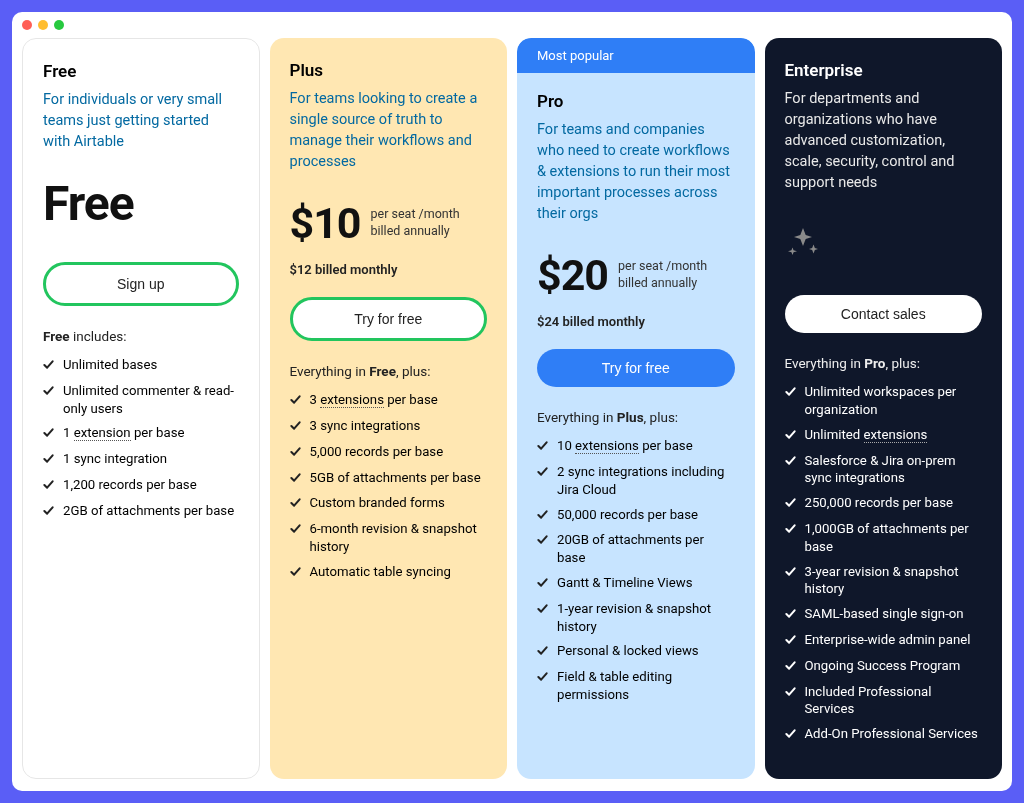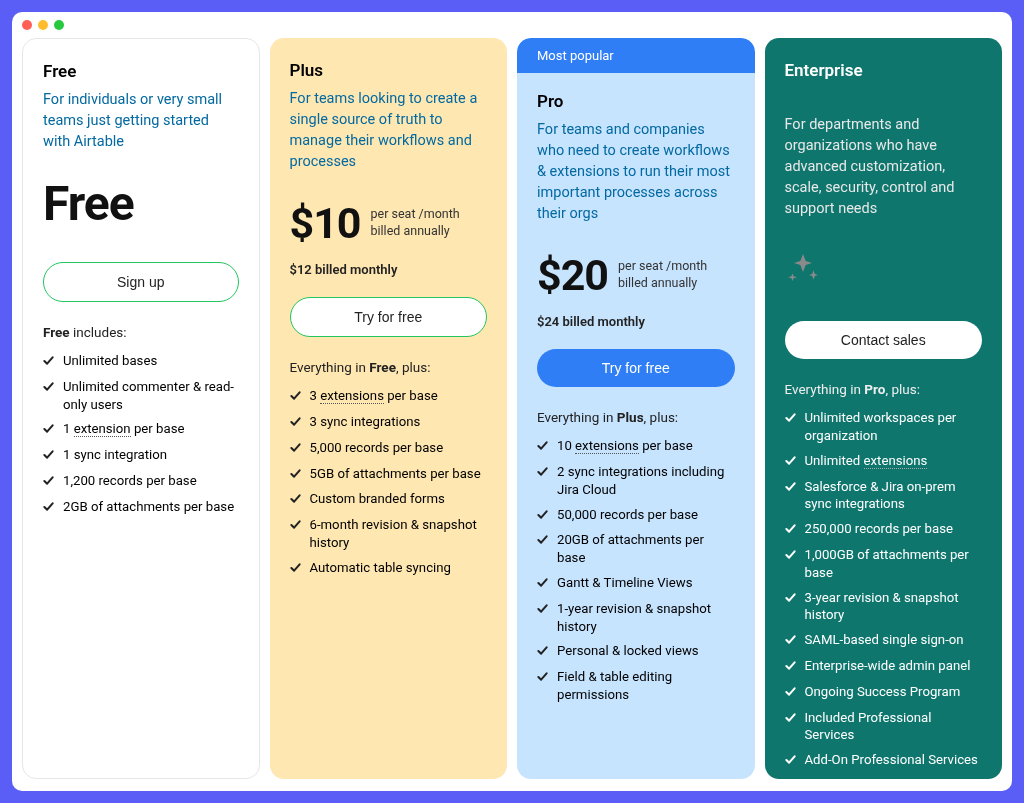--- a/index.html
+++ b/index.html
@@ -52,21 +52,21 @@
     border-radius: 14px;
     padding: 22px 20px 18px 20px;
     display: flex;
     flex-direction: column;
     position: relative;
     overflow: hidden;
   }
   .plan.free  { background: #fff; border: 1px solid #e6e6e6; }
   .plan.plus  { background: #ffe7b2; }
   .plan.pro   { background: #c7e4ff; padding-top: 0; }
-  .plan.ent   { background: #0f766e; color: #fff; }
+  .plan.ent   { background: #0f172a; color: #fff; }
 
   .badge {
     background: #2f7ef6;
     color: #fff;
     font-size: 13px;
     padding: 10px 20px 10px 20px;
     border-top-left-radius: 14px;
     border-top-right-radius: 14px;
     margin: 0 -20px 18px -20px;
   }
@@ -76,21 +76,21 @@
     font-weight: 600;
     margin-bottom: 8px;
   }
   .plan.ent .plan-name { color: #fff; }
   .plan-desc {
     font-size: 14.5px;
     line-height: 1.45;
     color: #0369a1;
     margin-bottom: 22px;
   }
-  .plan.ent .plan-desc { color: #e8e8e8; margin-top: 26px; }
+  .plan.ent .plan-desc { color: #e8e8e8; }
 
   .price-block {
     display: flex;
     align-items: center;
     gap: 10px;
     margin-bottom: 10px;
     min-height: 58px;
   }
   .price-big {
     font-size: 43px;
@@ -121,21 +121,21 @@
     width: 100%;
     padding: 11px 0;
     border-radius: 999px;
     font-size: 14px;
     font-weight: 500;
     text-align: center;
     cursor: pointer;
     border: none;
     margin-bottom: 22px;
   }
-  .cta.outline { background: #fff; border: 1px solid #22c55e; color: #222; }
+  .cta.outline { background: #fff; border: 3px solid #22c55e; color: #222; }
   .cta.primary { background: #2f7ef6; color: #fff; }
   .cta.white   { background: #fff; color: #222; }
 
   .includes-title {
     font-size: 13.5px;
     margin-bottom: 12px;
     color: #222;
   }
   .plan.ent .includes-title { color: #eee; }
   .includes-title b { font-weight: 700; }

